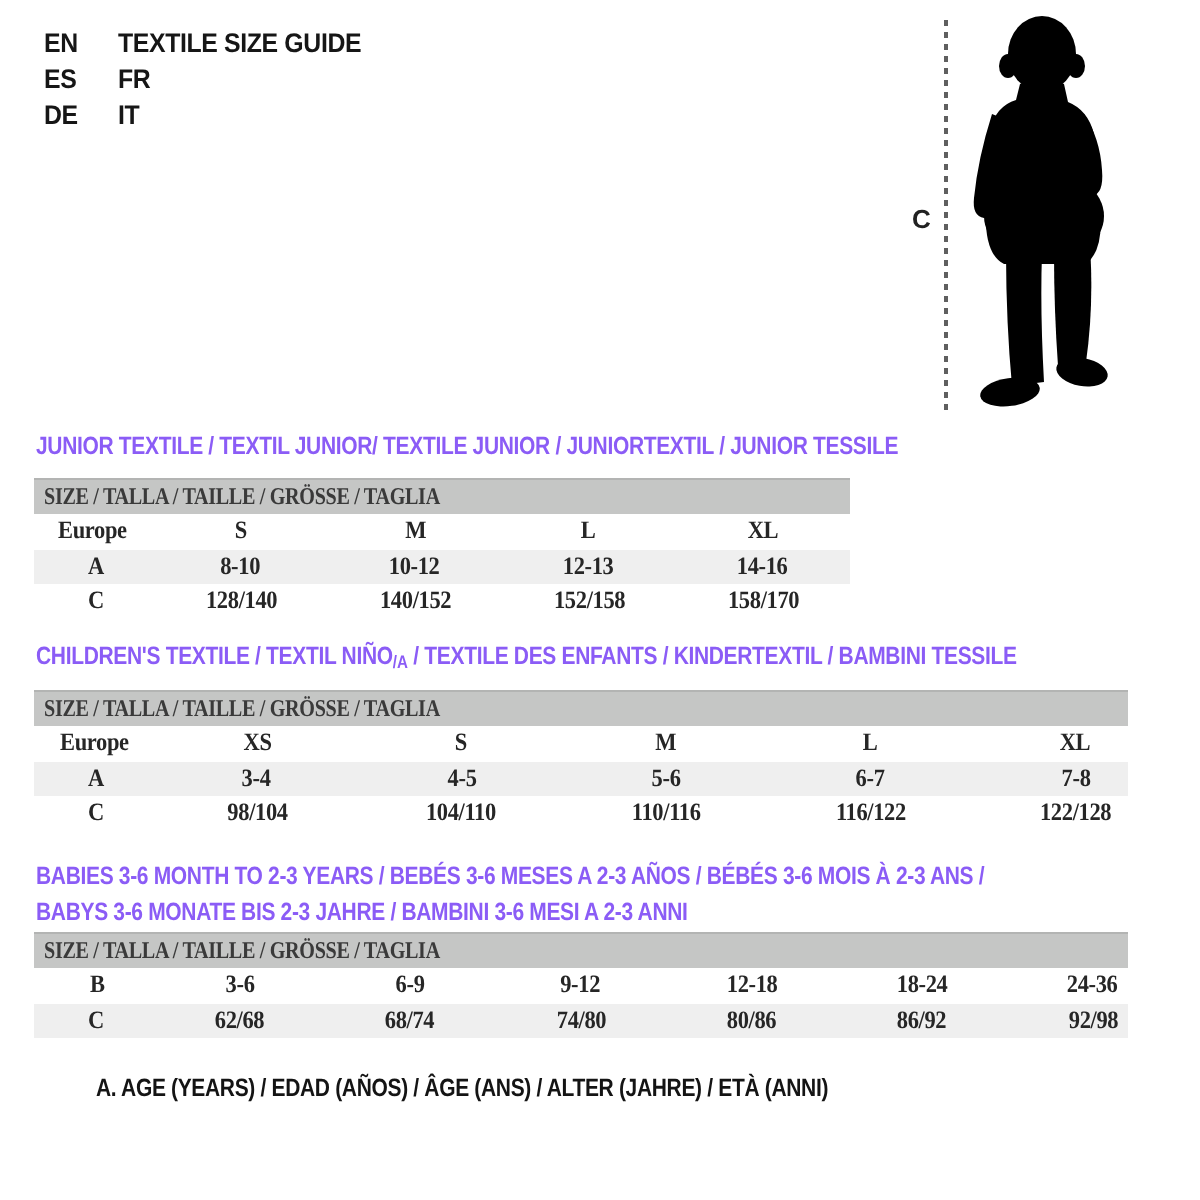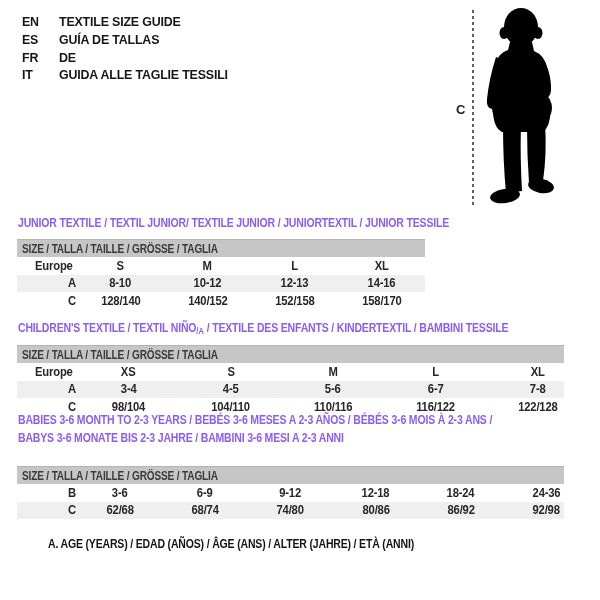--- a/index.html
+++ b/index.html
@@ -27,61 +27,59 @@
     left:472px; top:10px; width:2px; height:198px;
     background:repeating-linear-gradient(to bottom, #5f5f5f 0 3px, transparent 3px 6px);
   }
   .measure-label { left:456px; top:102px; font-size:13px; color:#222; }
   .fig { left:480px; top:5px; }
 
   
   .sec-title { font-size:12.5px; color:#8b5cf6; line-height:17.5px; }
   .t-junior   { left:18px; top:215px; }
   .t-children { left:18px; top:320px; }
-  .t-babies   { left:18px; top:412px; }
+  .t-babies   { left:18px; top:430px; }
   .sub { font-size:9px; vertical-align:-2px; letter-spacing:0; }
 
   
-  table.sizes { border-collapse:collapse; table-layout:fixed; }
+  table.sizes { border-collapse:collapse; table-layout:fixed;font-family:Liberation Serif, serif; }
   .tbl1 { left:17px; top:239px; width:408px; }
   .tbl2 { left:17px; top:345px; width:572px; }
   .tbl3 { left:17px; top:466px; width:572px; }
   table.sizes th {
     background:#c5c6c5; border-top:1px solid #b3b4b3;
     height:17px; text-align:left; padding:0 0 0 5px;
     font-size:12px; font-weight:700; color:#3a3a3a;
   }
   table.sizes td {
     height:17.5px; padding:0; text-align:center;
     font-size:12.5px; font-weight:700; color:#262626;
   }
-  table.sizes td.lab { text-align:right; padding-left:3px; }
+  table.sizes td.lab { text-align:center; padding-left:3px; }
   table.sizes tbody tr:nth-child(2) td { background:#efefef; }
   col.clab { width:60px; }
   .tbl1 col.cval { width:87px; }
   .tbl2 col.cval { width:102px; }
   .tbl3 col.cval { width:85px; }
 
   
   .notes { left:18px; top:536px; font-size:12.5px; line-height:17.6px; color:#141414;margin-left:30px; }
 </style>
 </head>
 <body>
 
 <div class="canvas">
 
   <div class="abs langs">
     <span><span class="condm">EN</span></span>
     <span><span class="condm">TEXTILE SIZE GUIDE</span></span>
     <span><span class="condm">ES</span></span>
-    <span><span class="condm">GUÍA DE TALLAS</span></span>
     <span><span class="condm">FR</span></span>
     <span><span class="condm">DE</span></span>
     <span><span class="condm">IT</span></span>
-    <span><span class="condm">GUIDA ALLE TAGLIE TESSILI</span></span>
   </div>
 
   <span class="abs measure-label">C</span>
   <div class="abs measure-line"></div>
   <svg class="abs fig" width="96" height="202" viewBox="0 0 96 202" aria-hidden="true">
     <g fill="#000000">
       <ellipse cx="41" cy="22" rx="17" ry="19"></ellipse>
       <ellipse cx="24" cy="28" rx="4.5" ry="6"></ellipse>
       <ellipse cx="58" cy="28" rx="4.5" ry="6"></ellipse>
       <path d="M30,37 Q41,32 52,37 L54,46 Q64,50 67,62 L68,92 L14,94 L15,60 Q18,48 28,45 Z"></path>

